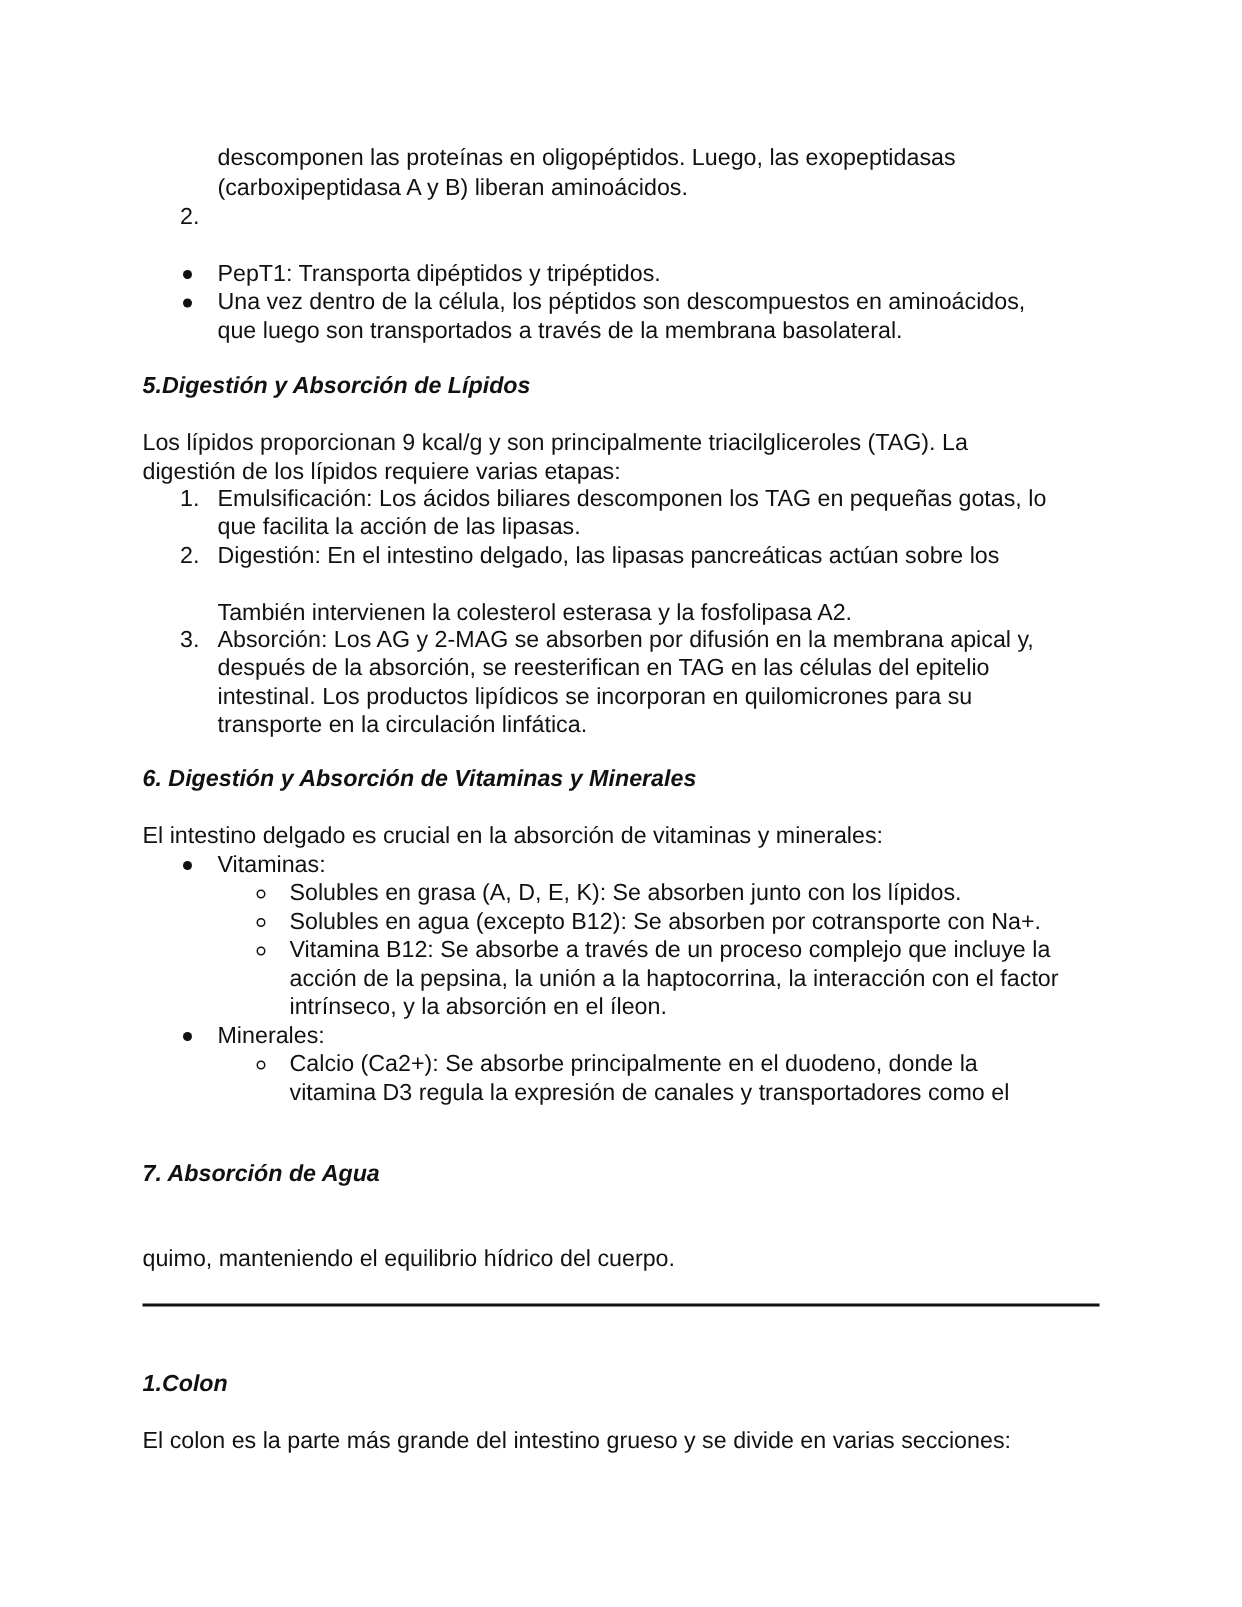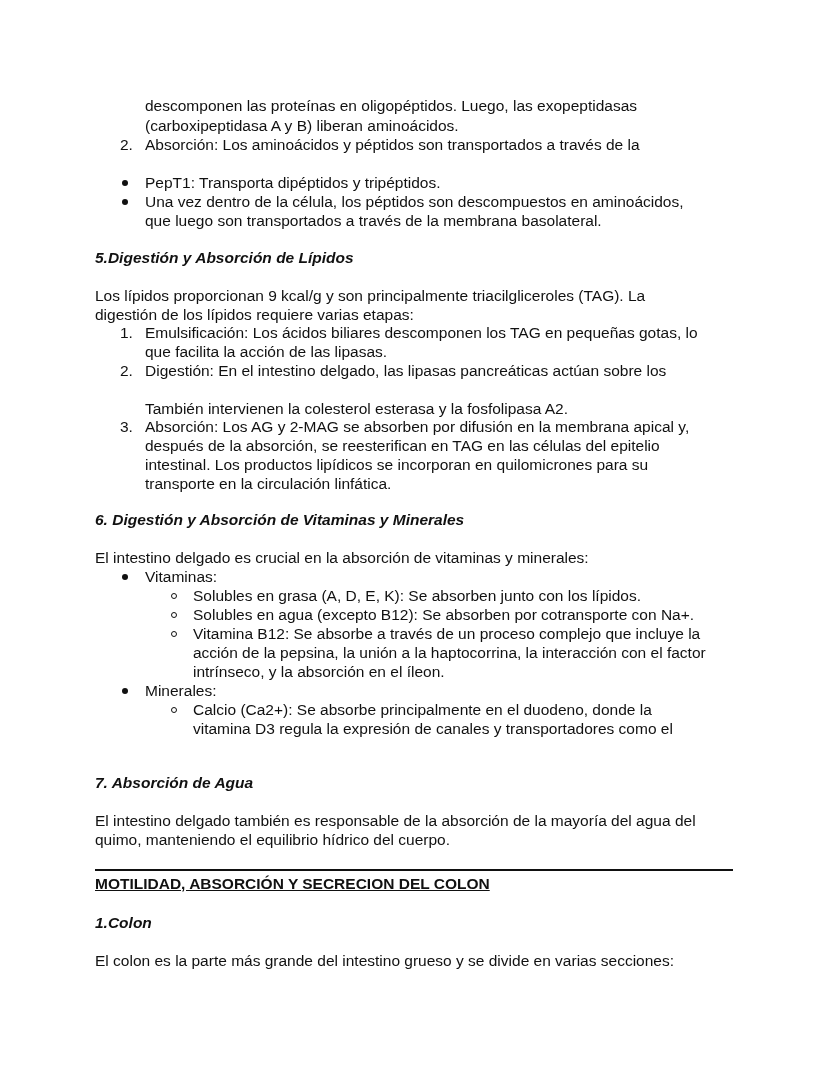--- a/index.html
+++ b/index.html
@@ -18,21 +18,20 @@
 </style>
 </head>
 <body>
 
 <div class="page">
 
   <div class="line" style="left:145px;top:96px">descomponen las proteínas en oligopéptidos. Luego, las exopeptidasas</div>
   <div class="line" style="left:145px;top:116px">(carboxipeptidasa A y B) liberan aminoácidos.</div>
 
   <div class="mark" style="left:120px;top:135px">2.</div>
-  <div class="line" style="left:145px;top:135px">Absorción: Los aminoácidos y péptidos son transportados a través de la</div>
 
   <div class="bullet" style="left:122px;top:180px"></div>
   <div class="line" style="left:145px;top:173px">PepT1: Transporta dipéptidos y tripéptidos.</div>
   <div class="bullet" style="left:122px;top:199px"></div>
   <div class="line" style="left:145px;top:192px">Una vez dentro de la célula, los péptidos son descompuestos en aminoácidos,</div>
   <div class="line" style="left:145px;top:211px">que luego son transportados a través de la membrana basolateral.</div>
 
   <div class="line h" style="left:95px;top:248px">5.Digestión y Absorción de Lípidos</div>
   <div class="line" style="left:95px;top:286px">Los lípidos proporcionan 9 kcal/g y son principalmente triacilgliceroles (TAG). La</div>
   <div class="line" style="left:95px;top:305px">digestión de los lípidos requiere varias etapas:</div>
@@ -67,21 +66,19 @@
   <div class="line" style="left:193px;top:662px">intrínseco, y la absorción en el íleon.</div>
 
   <div class="bullet" style="left:122px;top:688px"></div>
   <div class="line" style="left:145px;top:681px">Minerales:</div>
 
   <div class="circ" style="left:171px;top:707px"></div>
   <div class="line" style="left:193px;top:700px">Calcio (Ca2+): Se absorbe principalmente en el duodeno, donde la</div>
   <div class="line" style="left:193px;top:719px">vitamina D3 regula la expresión de canales y transportadores como el</div>
 
   <div class="line h" style="left:95px;top:773px">7. Absorción de Agua</div>
-  <div class="line" style="left:95px;top:811px">El intestino delgado también es responsable de la absorción de la mayoría del agua del</div>
   <div class="line" style="left:95px;top:830px">quimo, manteniendo el equilibrio hídrico del cuerpo.</div>
 
   <div class="rule" style="top:869px"></div>
-  <div class="line ul" style="left:95px;top:874px">MOTILIDAD, ABSORCIÓN Y SECRECION DEL COLON</div>
   <div class="line h" style="left:95px;top:913px">1.Colon</div>
   <div class="line" style="left:95px;top:951px">El colon es la parte más grande del intestino grueso y se divide en varias secciones:</div>
 
 </div>
 
 </body></html>

